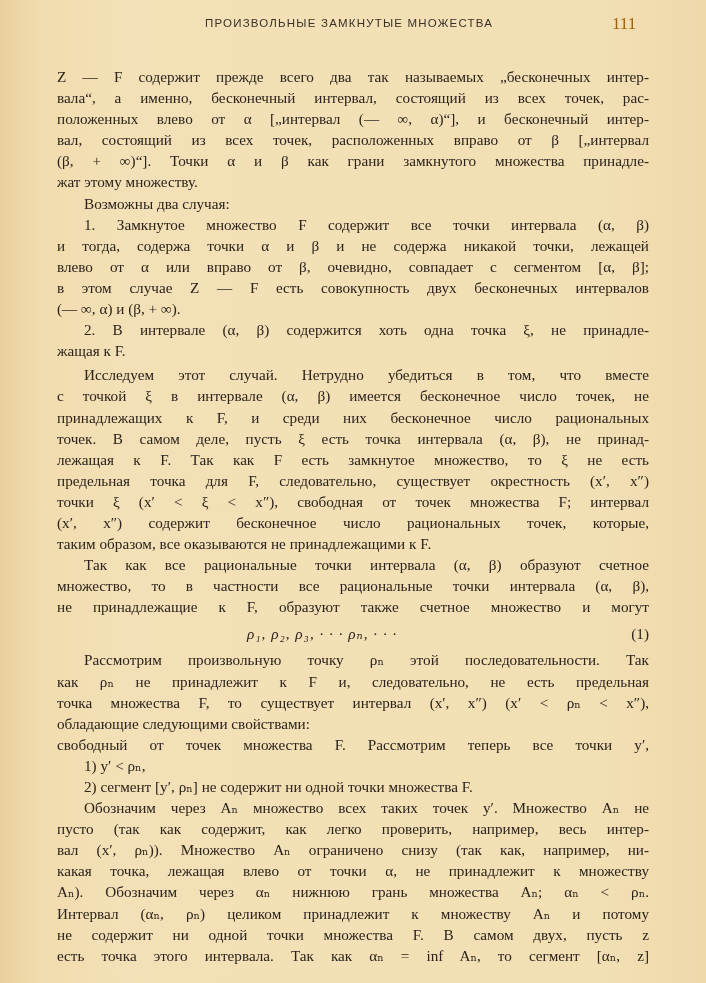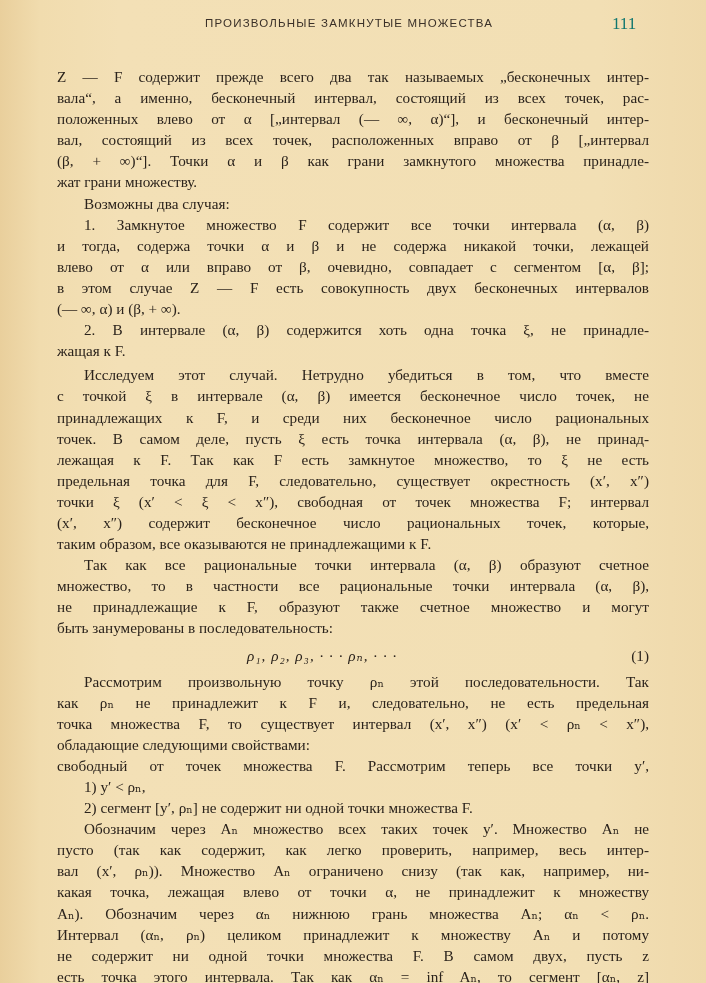--- a/index.html
+++ b/index.html
@@ -14,21 +14,21 @@
   .header {
     position: absolute; top: 14px; left: 0; width: 650px; height: 20px;
   }
   .running-title {
     position: absolute; left: 205px; top: 3px;
     font-family: "Liberation Sans", "DejaVu Sans", sans-serif;
     font-size: 11.5px; letter-spacing: 1.2px; color: #3a3028;
   }
   .page-number {
     position: absolute; left: 612px; top: 0px;
-    font-size: 17px; color: #0f766e;
+    font-size: 17px; color: #a16207;
   }
   .body {
     position: absolute; left: 57px; top: 66px; width: 592px;
     font-size: 15.2px; line-height: 21.1px;
     text-align: justify;
   }
   .line { display: block; height: 21.1px; white-space: nowrap; text-align-last: justify; overflow: hidden; }
   .line.last { text-align-last: left; }
   .line.indent { padding-left: 27px; }
   .formula-row { display: block; height: 30px; position: relative; margin-top: 2px; }
@@ -44,21 +44,21 @@
     <span class="running-title">ПРОИЗВОЛЬНЫЕ ЗАМКНУТЫЕ МНОЖЕСТВА</span>
     <span class="page-number">111</span>
   </div>
 
   <div class="body">
     <span class="line">Z — F содержит прежде всего два так называемых „бесконечных интер-</span>
     <span class="line">вала“, а именно, бесконечный интервал, состоящий из всех точек, рас-</span>
     <span class="line">положенных влево от α [„интервал (— ∞, α)“], и бесконечный интер-</span>
     <span class="line">вал, состоящий из всех точек, расположенных вправо от β [„интервал</span>
     <span class="line">(β, + ∞)“]. Точки α и β как грани замкнутого множества принадле-</span>
-    <span class="line last">жат грани множеству.</span>
+    <span class="line last">жат этому множеству.</span>
     <span class="line last indent">Возможны два случая:</span>
     <span class="line indent">1. Замкнутое множество F содержит все точки интервала (α, β)</span>
     <span class="line">и тогда, содержа точки α и β и не содержа никакой точки, лежащей</span>
     <span class="line">влево от α или вправо от β, очевидно, совпадает с сегментом [α, β];</span>
     <span class="line">в этом случае Z — F есть совокупность двух бесконечных интервалов</span>
     <span class="line last">(— ∞, α) и (β, + ∞).</span>
     <span class="line indent">2. В интервале (α, β) содержится хоть одна точка ξ, не принадле-</span>
     <span class="line last">жащая к F.</span>
     <span class="gap-sm"></span>
     <span class="line indent">Исследуем этот случай. Нетрудно убедиться в том, что вместе</span>
@@ -66,21 +66,20 @@
     <span class="line">принадлежащих к F, и среди них бесконечное число рациональных</span>
     <span class="line">точек. В самом деле, пусть ξ есть точка интервала (α, β), не принад-</span>
     <span class="line">лежащая к F. Так как F есть замкнутое множество, то ξ не есть</span>
     <span class="line">предельная точка для F, следовательно, существует окрестность (x′, x″)</span>
     <span class="line">точки ξ (x′ &lt; ξ &lt; x″), свободная от точек множества F; интервал</span>
     <span class="line">(x′, x″) содержит бесконечное число рациональных точек, которые,</span>
     <span class="line last">таким образом, все оказываются не принадлежащими к F.</span>
     <span class="line indent">Так как все рациональные точки интервала (α, β) образуют счетное</span>
     <span class="line">множество, то в частности все рациональные точки интервала (α, β),</span>
     <span class="line">не принадлежащие к F, образуют также счетное множество и могут</span>
-    <span class="line last">быть занумерованы в последовательность:</span>
 
     <span class="formula-row">
       <span class="formula">ρ₁, ρ₂, ρ₃, · · · ρₙ, · · ·</span>
       <span class="eq-num">(1)</span>
     </span>
 
     <span class="line indent">Рассмотрим произвольную точку ρₙ этой последовательности. Так</span>
     <span class="line">как ρₙ не принадлежит к F и, следовательно, не есть предельная</span>
     <span class="line">точка множества F, то существует интервал (x′, x″) (x′ &lt; ρₙ &lt; x″),</span>
     <span class="line last">обладающие следующими свойствами:</span>

